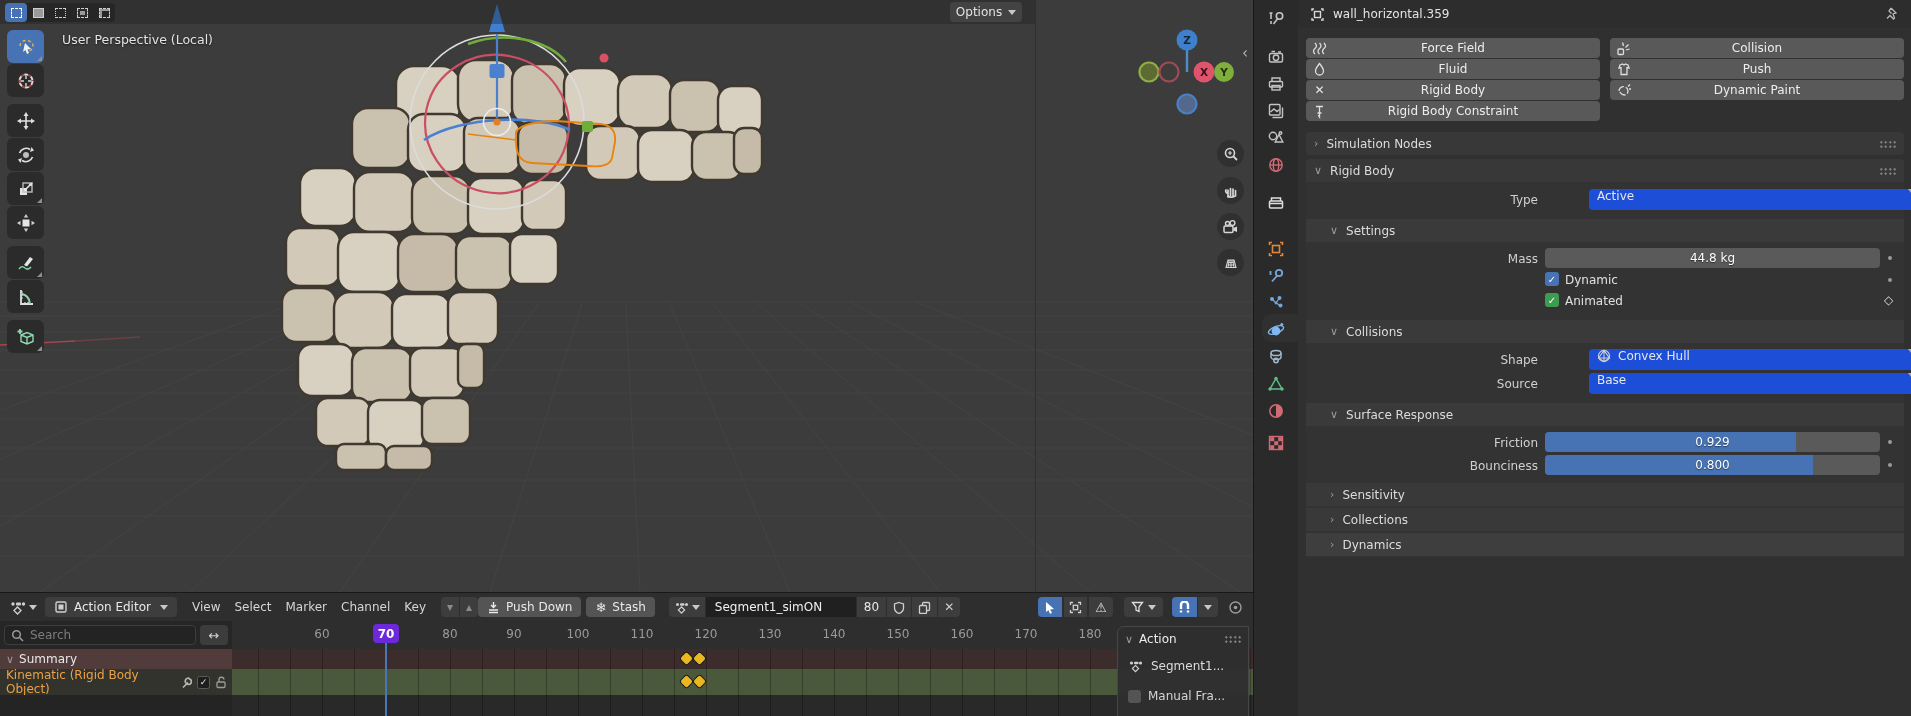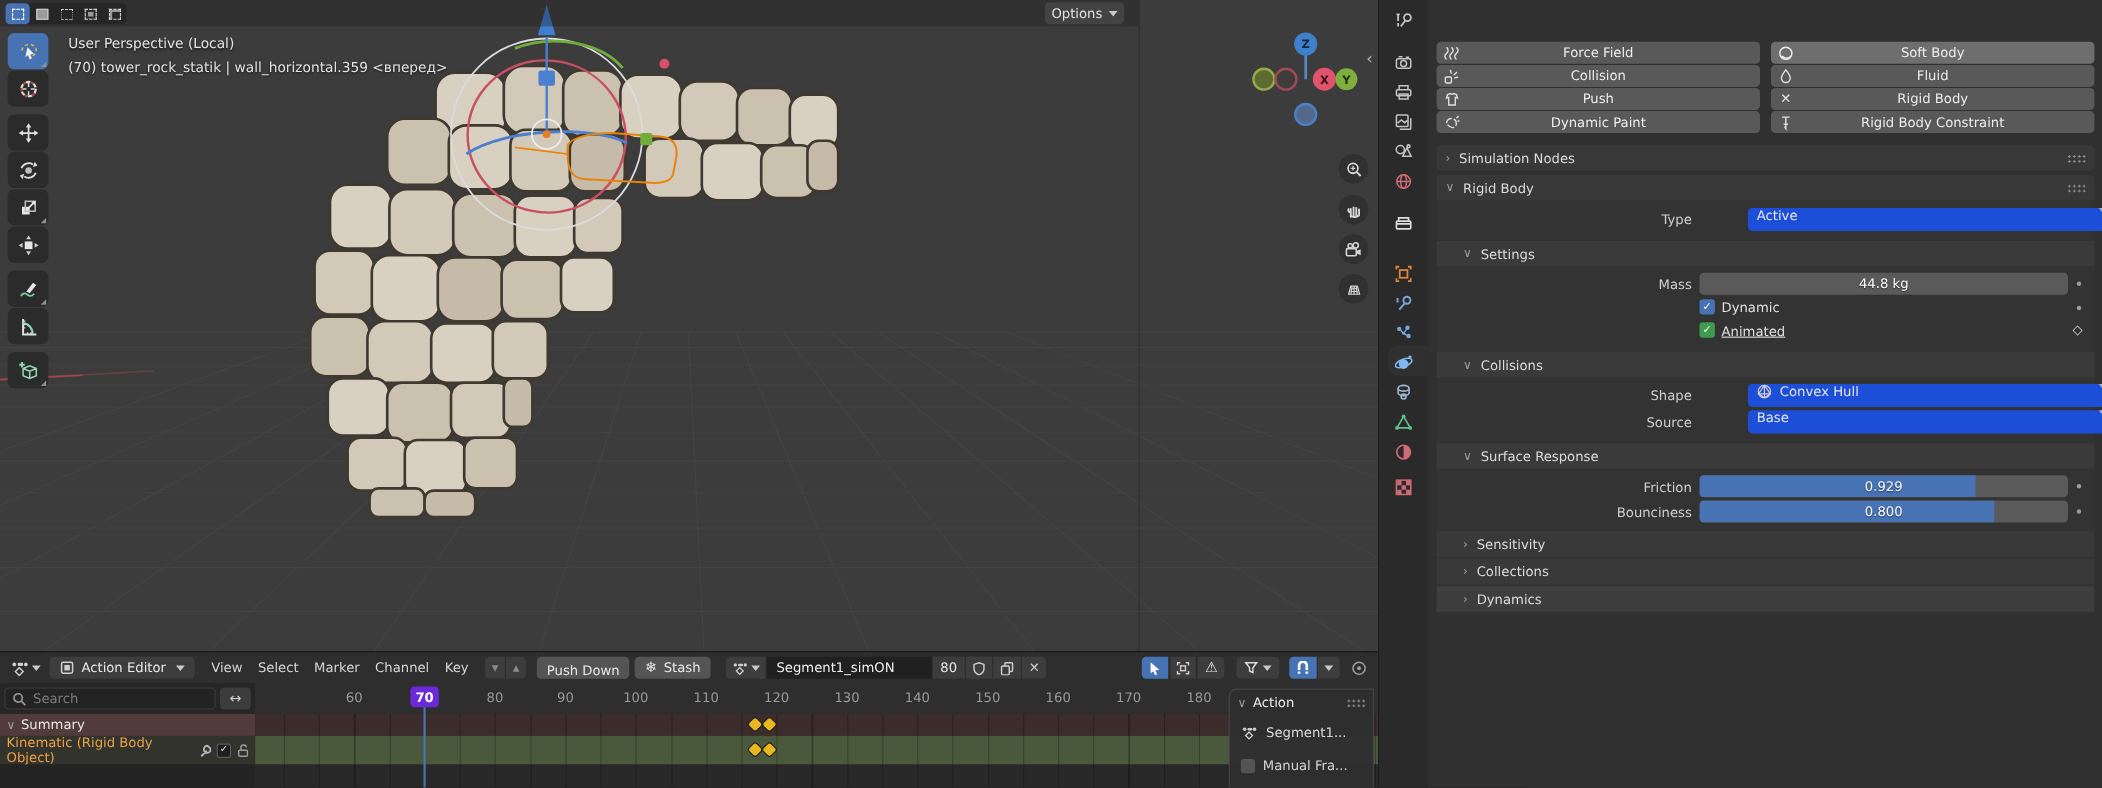--- a/index.html
+++ b/index.html
@@ -220,21 +220,20 @@
     <div class="sm">
         <div class="dashedbox" style="box-shadow:inset 2px 2px 0 0 #9a9a9a;"></div>
       </div>
   </div>
   <div class="abs optionsbtn">
     <span>Options</span>
     <span class="chevT"></span>
   </div>
   <div class="abs vp-text">
     <div>User Perspective (Local)</div>
-    <div>(70) tower_rock_statik | wall_horizontal.359 &lt;вперед&gt;</div>
   </div>
 
   <div class="abs toolcol">
     <div class="toolbtn active" style="top:0">
       <svg width="20" height="20">
           <g fill="none" stroke="#e8b64c" stroke-width="1.4" stroke-dasharray="3 2.4">
             <path d="M4,9 a6.5,5.5 0 1 1 9,5"></path>
           </g>
           <polygon points="9,6 15,12 11.5,12.5 13,16 11,17 9.5,13 7,15" fill="#f2f2f2"></polygon>
         </svg>
@@ -379,21 +378,21 @@
     </div>
     <span class="menu" style="margin-left:8px">View</span>
     <span class="menu">Select</span>
     <span class="menu">Marker</span>
     <span class="menu">Channel</span>
     <span class="menu">Key</span>
     <div class="row" style="margin-left:8px; gap:1px;">
       <div class="hbtn flat" style="padding:0 6px; color:#8a8a8a; border-radius:4px 0 0 4px;">▾</div>
       <div class="hbtn flat" style="padding:0 6px; color:#8a8a8a; border-radius:0 4px 4px 0;">▴</div>
     </div>
-    <div class="hbtn" style="margin-left:10px;flex-direction:column;">
+    <div class="hbtn" style="">
       <svg width="13" height="13">
           <path d="M6.5,1 v5 M4,4 l2.5,2.5 L9,4" fill="none" stroke="#e8e8e8" stroke-width="1.4"></path>
           <path d="M2,9 h9 M2,11.5 h9" stroke="#e8e8e8" stroke-width="1.4"></path>
         </svg>
       <span>Push Down</span>
     </div>
     <div class="hbtn" style="margin-left:5px;">
       <span style="font-size:13px;">❄</span>
       <span>Stash</span>
     </div>
@@ -650,39 +649,42 @@
           <rect x="3.2" y="3.2" width="4" height="4"></rect>
           <rect x="7.2" y="7.2" width="4" height="4"></rect>
           <rect x="11.2" y="3.2" width="4" height="4"></rect>
           <rect x="3.2" y="11.2" width="4" height="4"></rect>
           <rect x="11.2" y="11.2" width="4" height="4"></rect>
         </g>
       </svg>
   </div>
 
   <div class="pmain abs">
+    <div class="phead abs">
+      <svg width="15" height="15">
+          <g fill="none" stroke="#d8d8d8" stroke-width="1.4">
+            <rect x="4.5" y="4.5" width="6" height="6"></rect>
+            <path d="M2,4 V2 H4 M11,2 H13 V4 M13,11 V13 H11 M4,13 H2 V11"></path>
+          </g>
+        </svg>
+      <span style="color:#e4e4e4">wall_horizontal.359</span>
+      <svg width="16" height="16" style="position:absolute; right:14px; top:6px;">
+          <path d="M9,2 L14,7 L11,8 L12.5,12 L11.5,13 L8,9.5 L5,12.5 M9,2 L7,5 L9.5,7.5" fill="none" stroke="#b8b8b8" stroke-width="1.3"></path>
+        </svg>
+    </div>
 
     <div class="pgrid abs">
       <div class="pbtn">
         <svg class="icn">
             <g fill="none" stroke="#dedede" stroke-width="1.3">
               <path d="M3,2 q3,3 0,5.5 q-3,2.5 0,5.5 M7.5,2 q3,3 0,5.5 q-3,2.5 0,5.5 M12,2 q3,3 0,5.5 q-3,2.5 0,5.5"></path>
             </g>
           </svg>
         <span class="lbl">Force Field</span>
       </div>
-      <div class="pbtn lit">
-        <svg class="icn">
-            <g fill="none" stroke="#eeeeee" stroke-width="1.3">
-              <circle cx="7.5" cy="7.5" r="5.5"></circle>
-              <path d="M4,10 q4,3.5 8,0.5"></path>
-            </g>
-          </svg>
-        <span class="lbl">Soft Body</span>
-      </div>
       <div class="pbtn">
         <svg class="icn">
             <g fill="none" stroke="#dedede" stroke-width="1.3">
               <rect x="2" y="8" width="5.5" height="5.5" rx="1"></rect>
               <path d="M9.5,6.5 L12.5,3.5 M10,9 L13.5,8 M7.5,5 L6.5,1.5"></path>
             </g>
           </svg>
         <span class="lbl">Collision</span>
       </div>
       <div class="pbtn">
@@ -745,21 +747,21 @@
     </div>
     <span class="flabel" style="left:8px; top:252px;">Mass</span>
     <div class="vfield" style="top:248px;">
       <span>44.8 kg</span>
     </div>
     <div class="dot" style="top:256px;"></div>
     <div class="cb" style="top:272px; background:#4772b3;">✓</div>
     <span class="cblbl" style="top:273px;">Dynamic</span>
     <div class="dot" style="top:278px;"></div>
     <div class="cb" style="top:293px; background:#3e9b4f;">✓</div>
-    <span class="cblbl" style="top:294px;text-decoration:underline;">Animated</span>
+    <span class="cblbl" style="top:294px;">Animated</span>
     <span class="kdiamond" style="top:293px;">◇</span>
 
     <div class="subhdr" style="top:320px;">
       <span class="chev">∨</span>
       <span>Collisions</span>
     </div>
     <span class="flabel" style="left:8px; top:353px;">Shape</span>
     <div class="dd" style="top:349px;">
       <svg width="14" height="14">
           <g fill="none" stroke="#cfcfcf" stroke-width="1.1">

